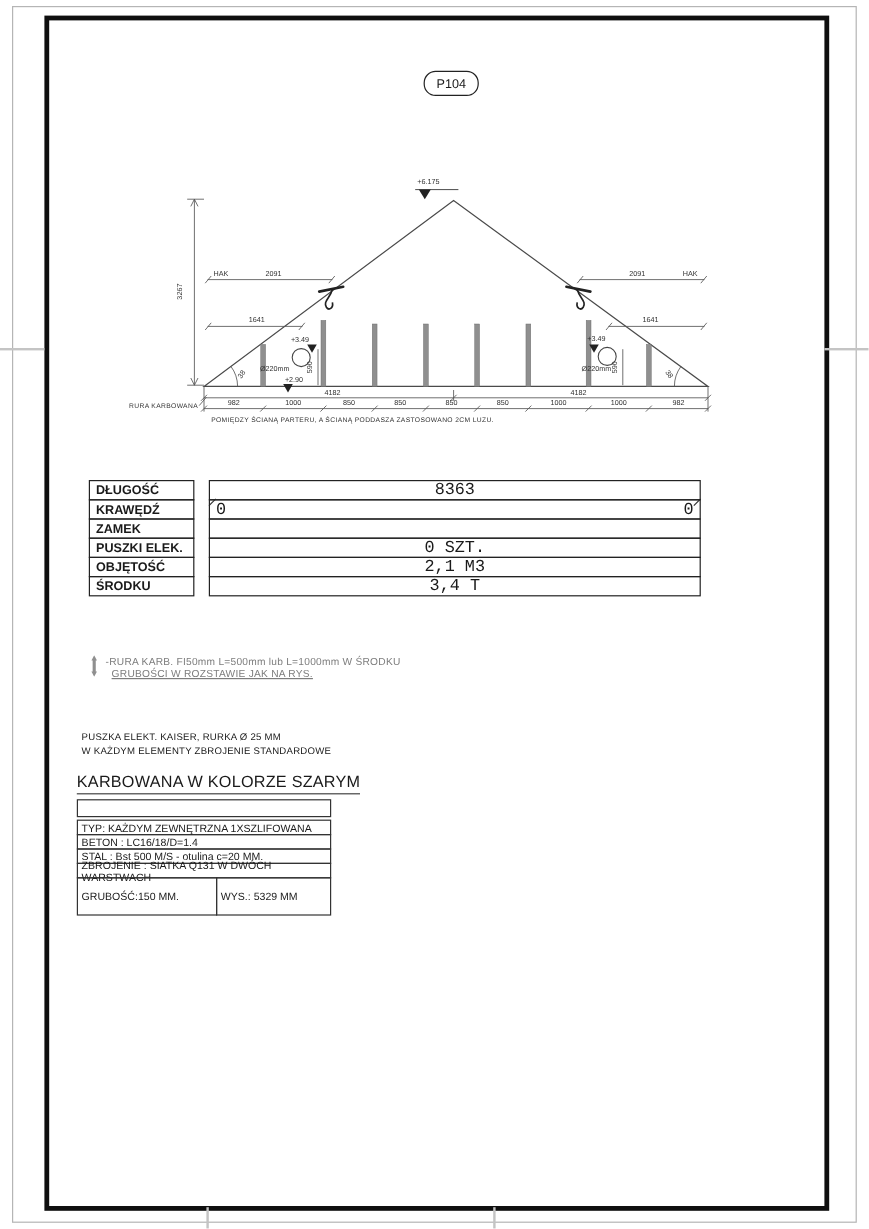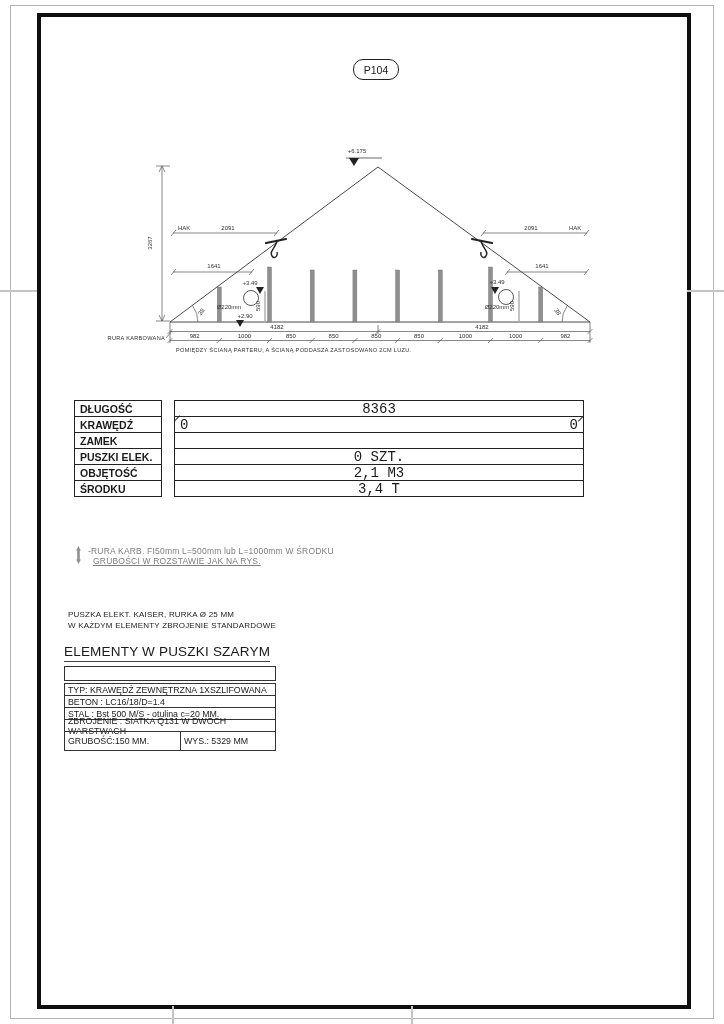--- a/index.html
+++ b/index.html
@@ -35,21 +35,21 @@
   
   #notes{left:68px;top:610px;font-size:8px;line-height:10.5px;letter-spacing:.2px;}
   
   #section-heading{left:64px;top:644px;font-size:13.5px;letter-spacing:.2px;border-bottom:1.2px solid #444;
                    padding-bottom:2px;width:fit-content;}
   
   #spec-table{left:64px;top:666px;width:212px;font-size:8.8px;}
   .sp-empty{height:13px;border:1px solid #333;margin-bottom:3px;}
   .sp-row{height:13px;border:1px solid #333;margin-top:-1px;display:flex;align-items:center;padding-left:3px;box-sizing:border-box;}
   .sp-last{display:flex;margin-top:-1px;height:14px;}
-  .sp-cell{border:1px solid #333;display:flex;align-items:center;padding-left:3px;box-sizing:border-box;height:20px;}
+  .sp-cell{border:1px solid #333;display:flex;align-items:center;padding-left:3px;box-sizing:border-box;height:32px;}
   .sp-cell.a{width:117px;} .sp-cell.b{flex:1;margin-left:-1px;}
 </style>
 </head>
 <body>
 
 <div id="sheet">
 
   <div class="abs" id="paper-edge"></div>
   <div class="abs" id="main-frame"></div>
   <div class="abs fold-h" style="left:0;width:37px;"></div>
@@ -255,25 +255,25 @@
       <div>-RURA KARB. FI50mm L=500mm lub L=1000mm W ŚRODKU</div>
       <div class="l2">GRUBOŚCI W ROZSTAWIE JAK NA RYS.</div>
     </div>
   </div>
 
   <div class="abs" id="notes">
     <div>PUSZKA ELEKT. KAISER, RURKA Ø 25 MM</div>
     <div>W KAŻDYM ELEMENTY ZBROJENIE STANDARDOWE</div>
   </div>
 
-  <div class="abs" id="section-heading">ELEMENTY W PUSZKI SZARYM</div>
+  <div class="abs" id="section-heading">KARBOWANA W KOLORZE SZARYM</div>
 
   <div class="abs" id="spec-table">
     <div class="sp-empty"></div>
-    <div class="sp-row">TYP: KRAWĘDŹ ZEWNĘTRZNA 1XSZLIFOWANA</div>
+    <div class="sp-row">TYP: KAŻDYM ZEWNĘTRZNA 1XSZLIFOWANA</div>
     <div class="sp-row">BETON : LC16/18/D=1.4</div>
     <div class="sp-row">STAL : Bst 500 M/S - otulina c=20 MM.</div>
     <div class="sp-row">ZBROJENIE : SIATKA Q131 W DWÓCH WARSTWACH</div>
     <div class="sp-last">
       <div class="sp-cell a">GRUBOŚĆ:150 MM.</div>
       <div class="sp-cell b">WYS.: 5329 MM</div>
     </div>
   </div>
 
 </div>

